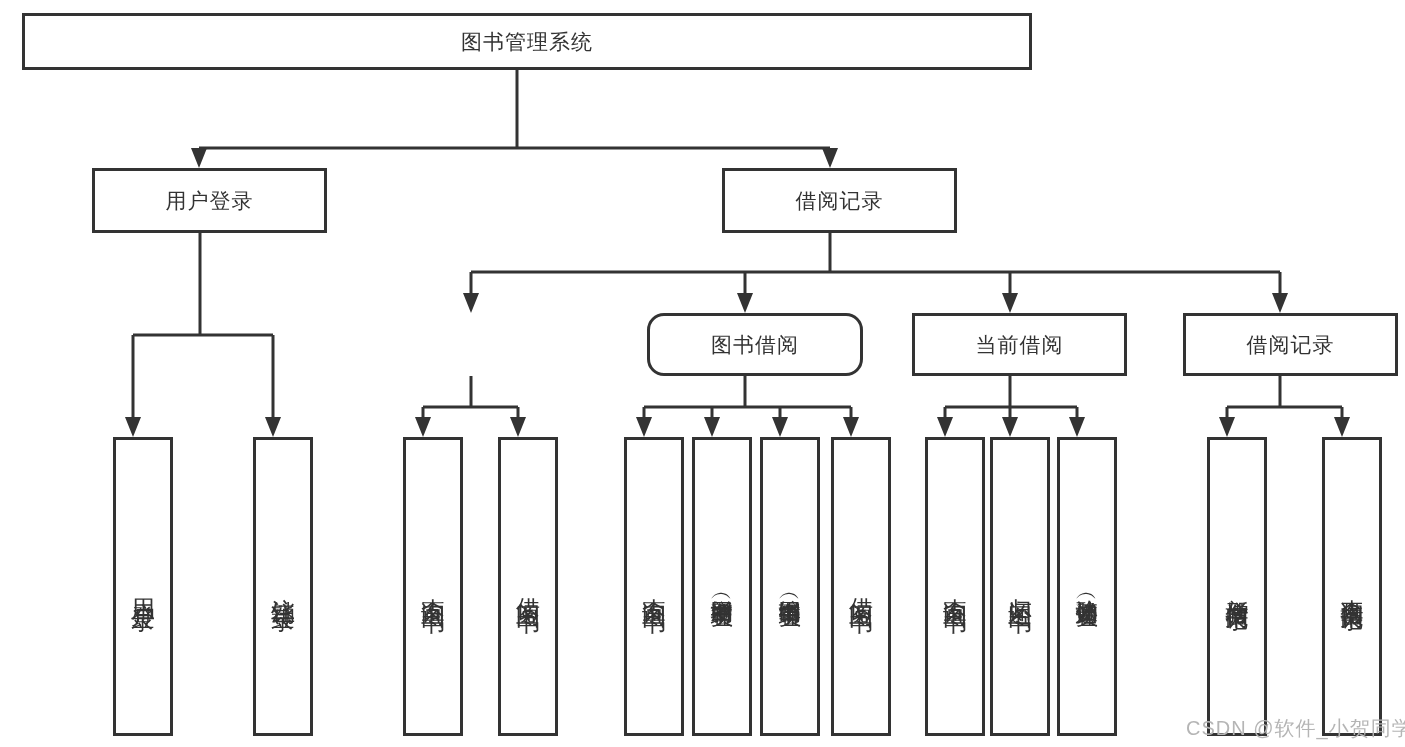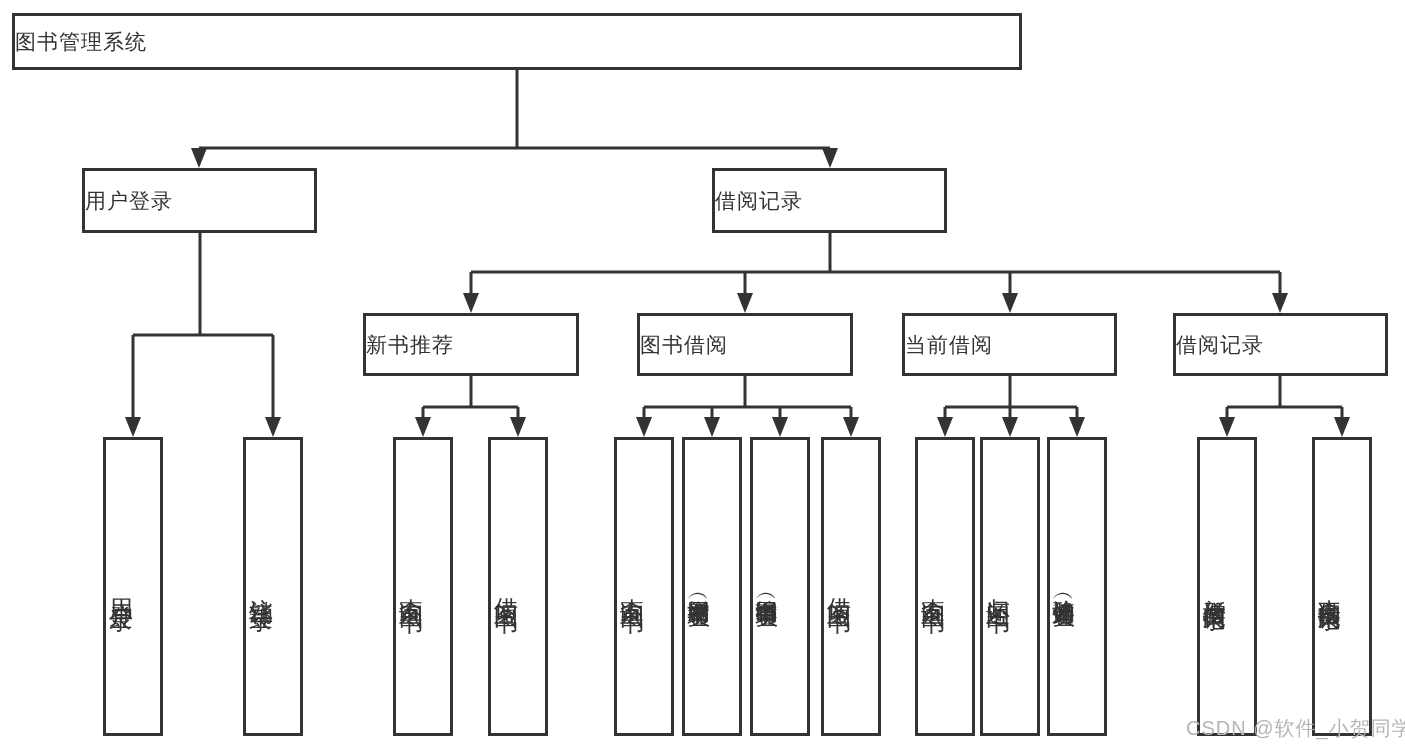--- a/index.html
+++ b/index.html
@@ -11,22 +11,24 @@
     overflow:hidden;
   }
   #connectors{position:absolute;left:0;top:0;z-index:0;}
   .node{
     position:absolute;
     box-sizing:border-box;
     border:3px solid #333333;
     background:#ffffff;
     display:flex;
     align-items:center;
+    justify-content:center;
     color:#333333;
     z-index:1;
+    margin-left:10px;
   }
   .node-h{font-size:21px;letter-spacing:1px;}
   .node-root{font-size:21px;letter-spacing:1px;}
   .node-leaf{z-index:1;}
   .v-text{
     writing-mode:vertical-rl;
     text-orientation:mixed;
     font-size:24px;
     line-height:1.25;
     letter-spacing:4px;
@@ -104,24 +106,21 @@
     <span>图书管理系统</span>
   </div>
 
   <div class="node node-h" style="left:82px;top:168px;width:235px;height:65px;">
     <span>用户登录</span>
   </div>
   <div class="node node-h" style="left:712px;top:168px;width:235px;height:65px;">
     <span>借阅记录</span>
   </div>
 
-  <div class="node node-h" style="left:363px;top:313px;width:216px;height:63px;">
-    <span>新书推荐</span>
-  </div>
-  <div class="node node-h" style="left:637px;top:313px;width:216px;height:63px;">
+  <div class="node node-h" style="left:637px;top:313px;width:216px;height:63px;border-radius:17px;">
     <span>图书借阅</span>
   </div>
   <div class="node node-h" style="left:1173px;top:313px;width:215px;height:63px;">
     <span>借阅记录</span>
   </div>
   <div class="node node-h" style="left:902px;top:313px;width:215px;height:63px;">
     <span>当前借阅</span>
   </div>
 
   <div class="node node-leaf" style="left:103px;top:437px;width:60px;height:299px;">

